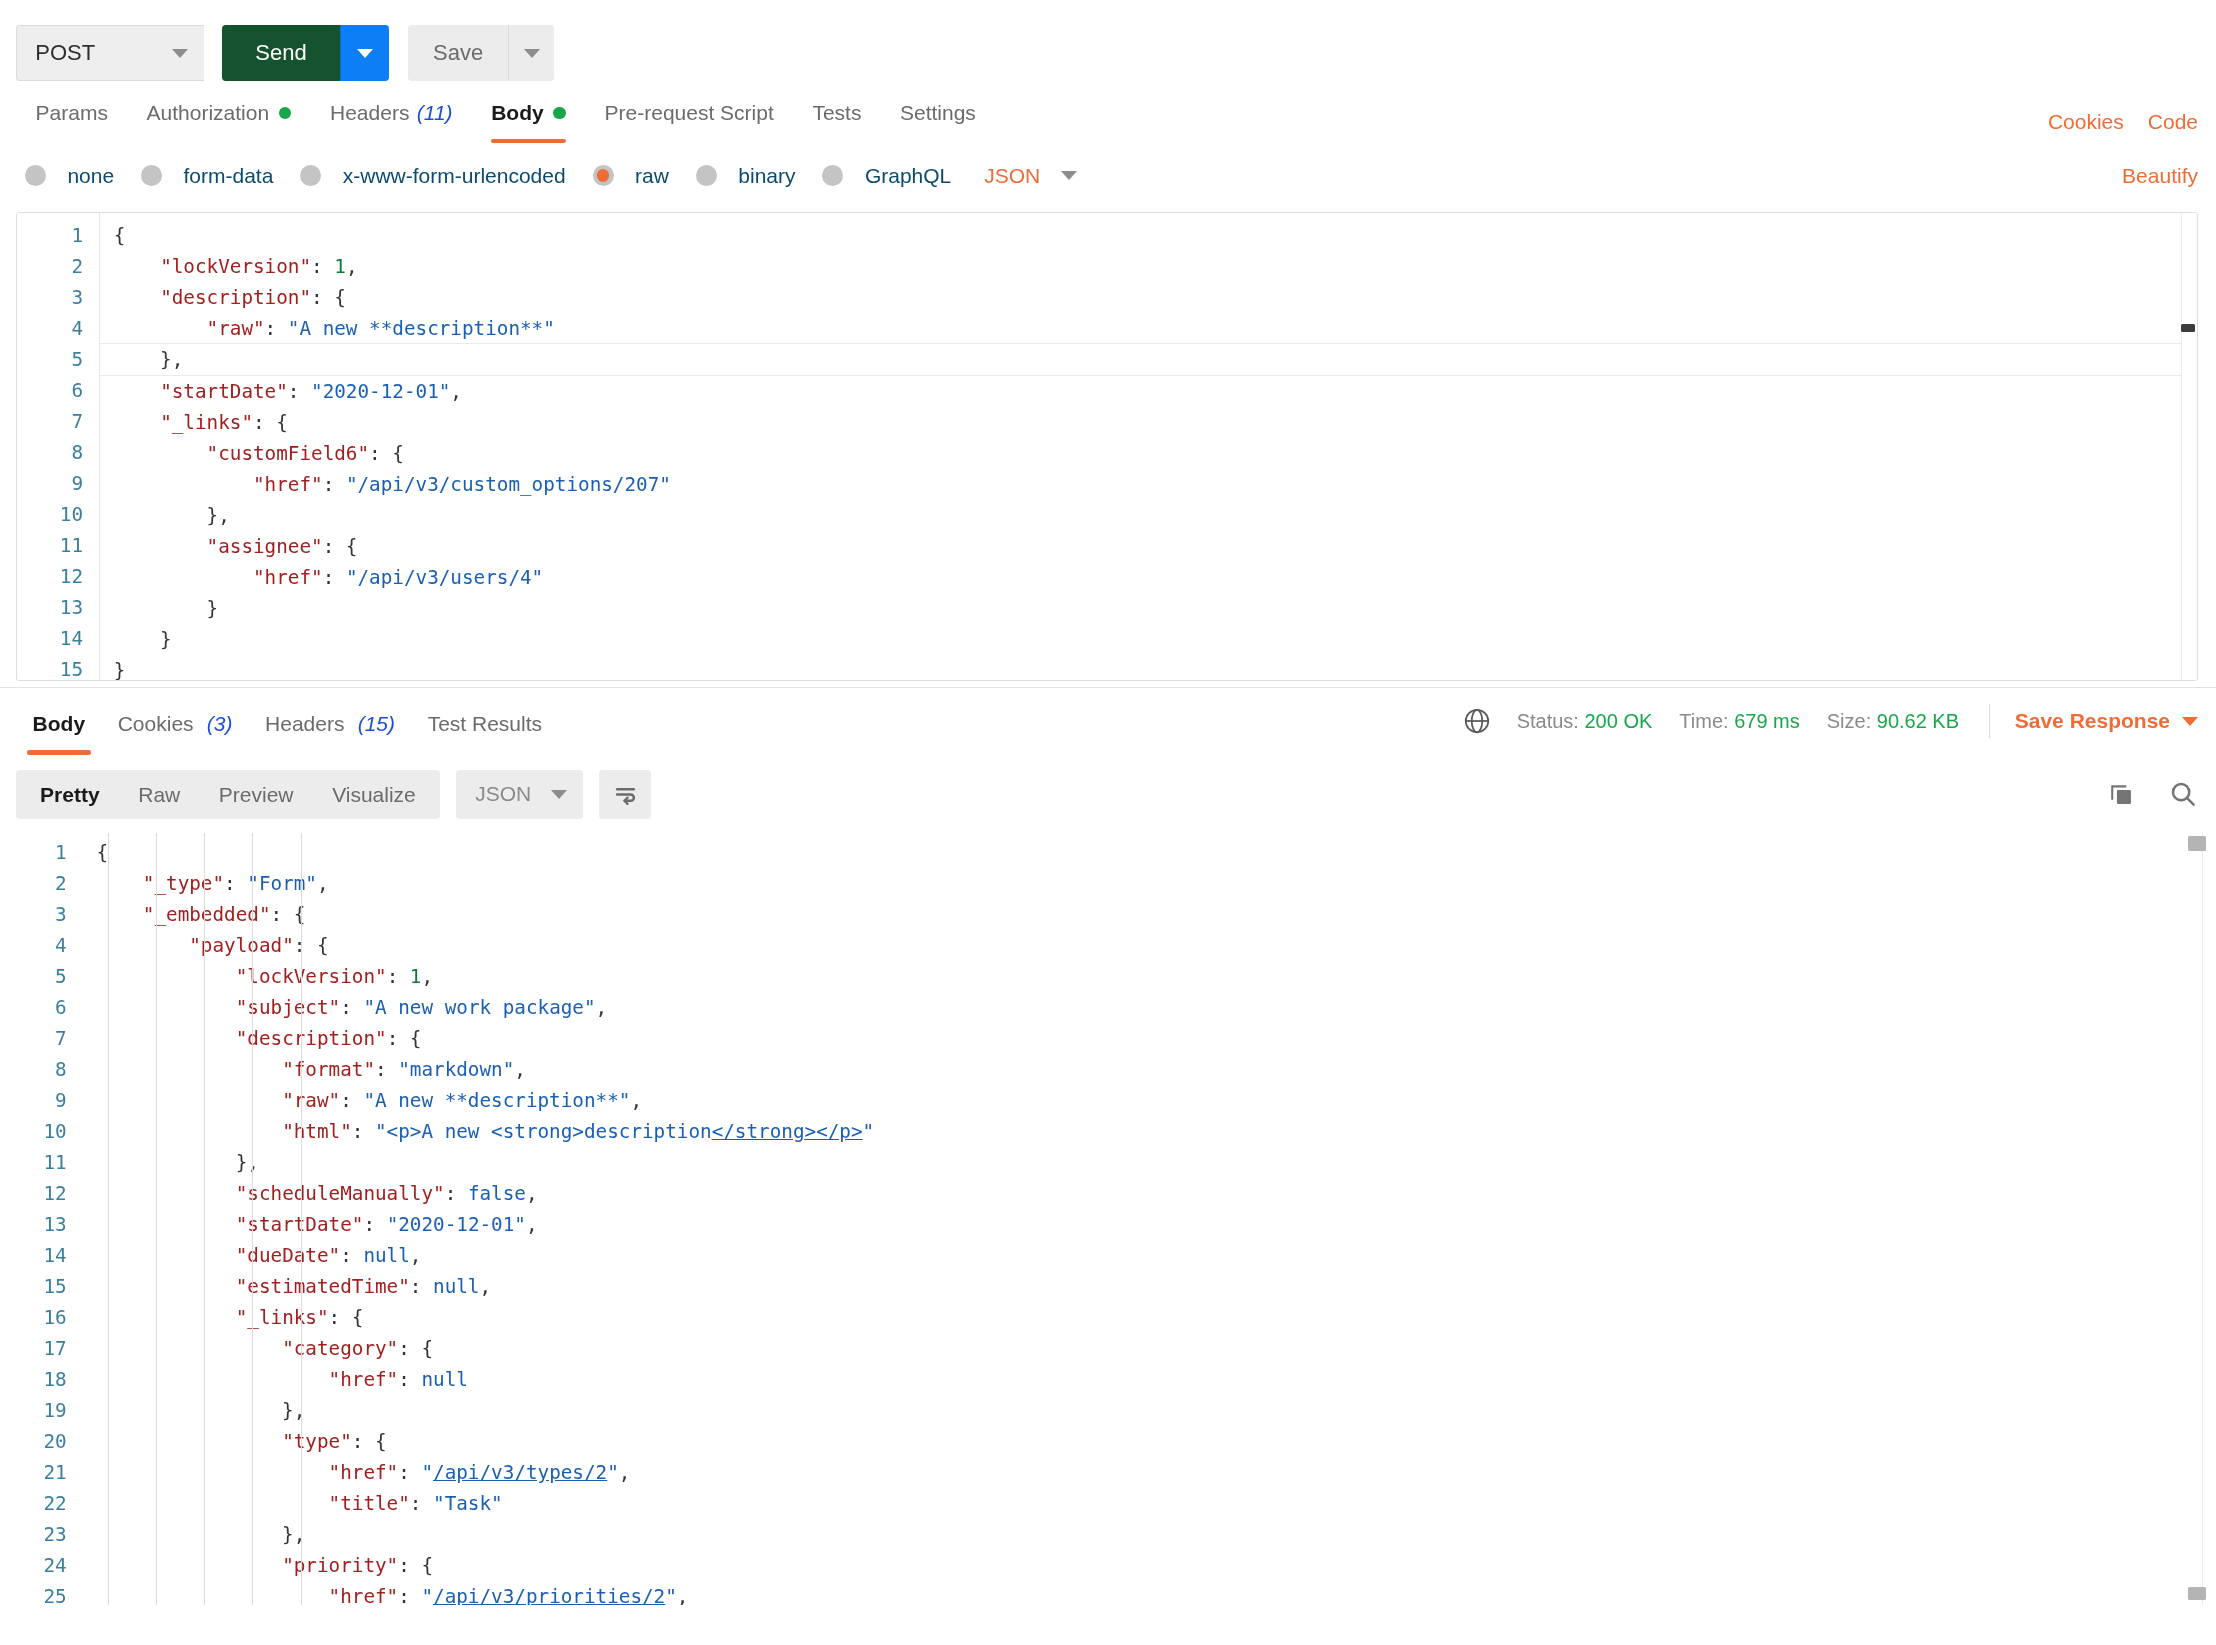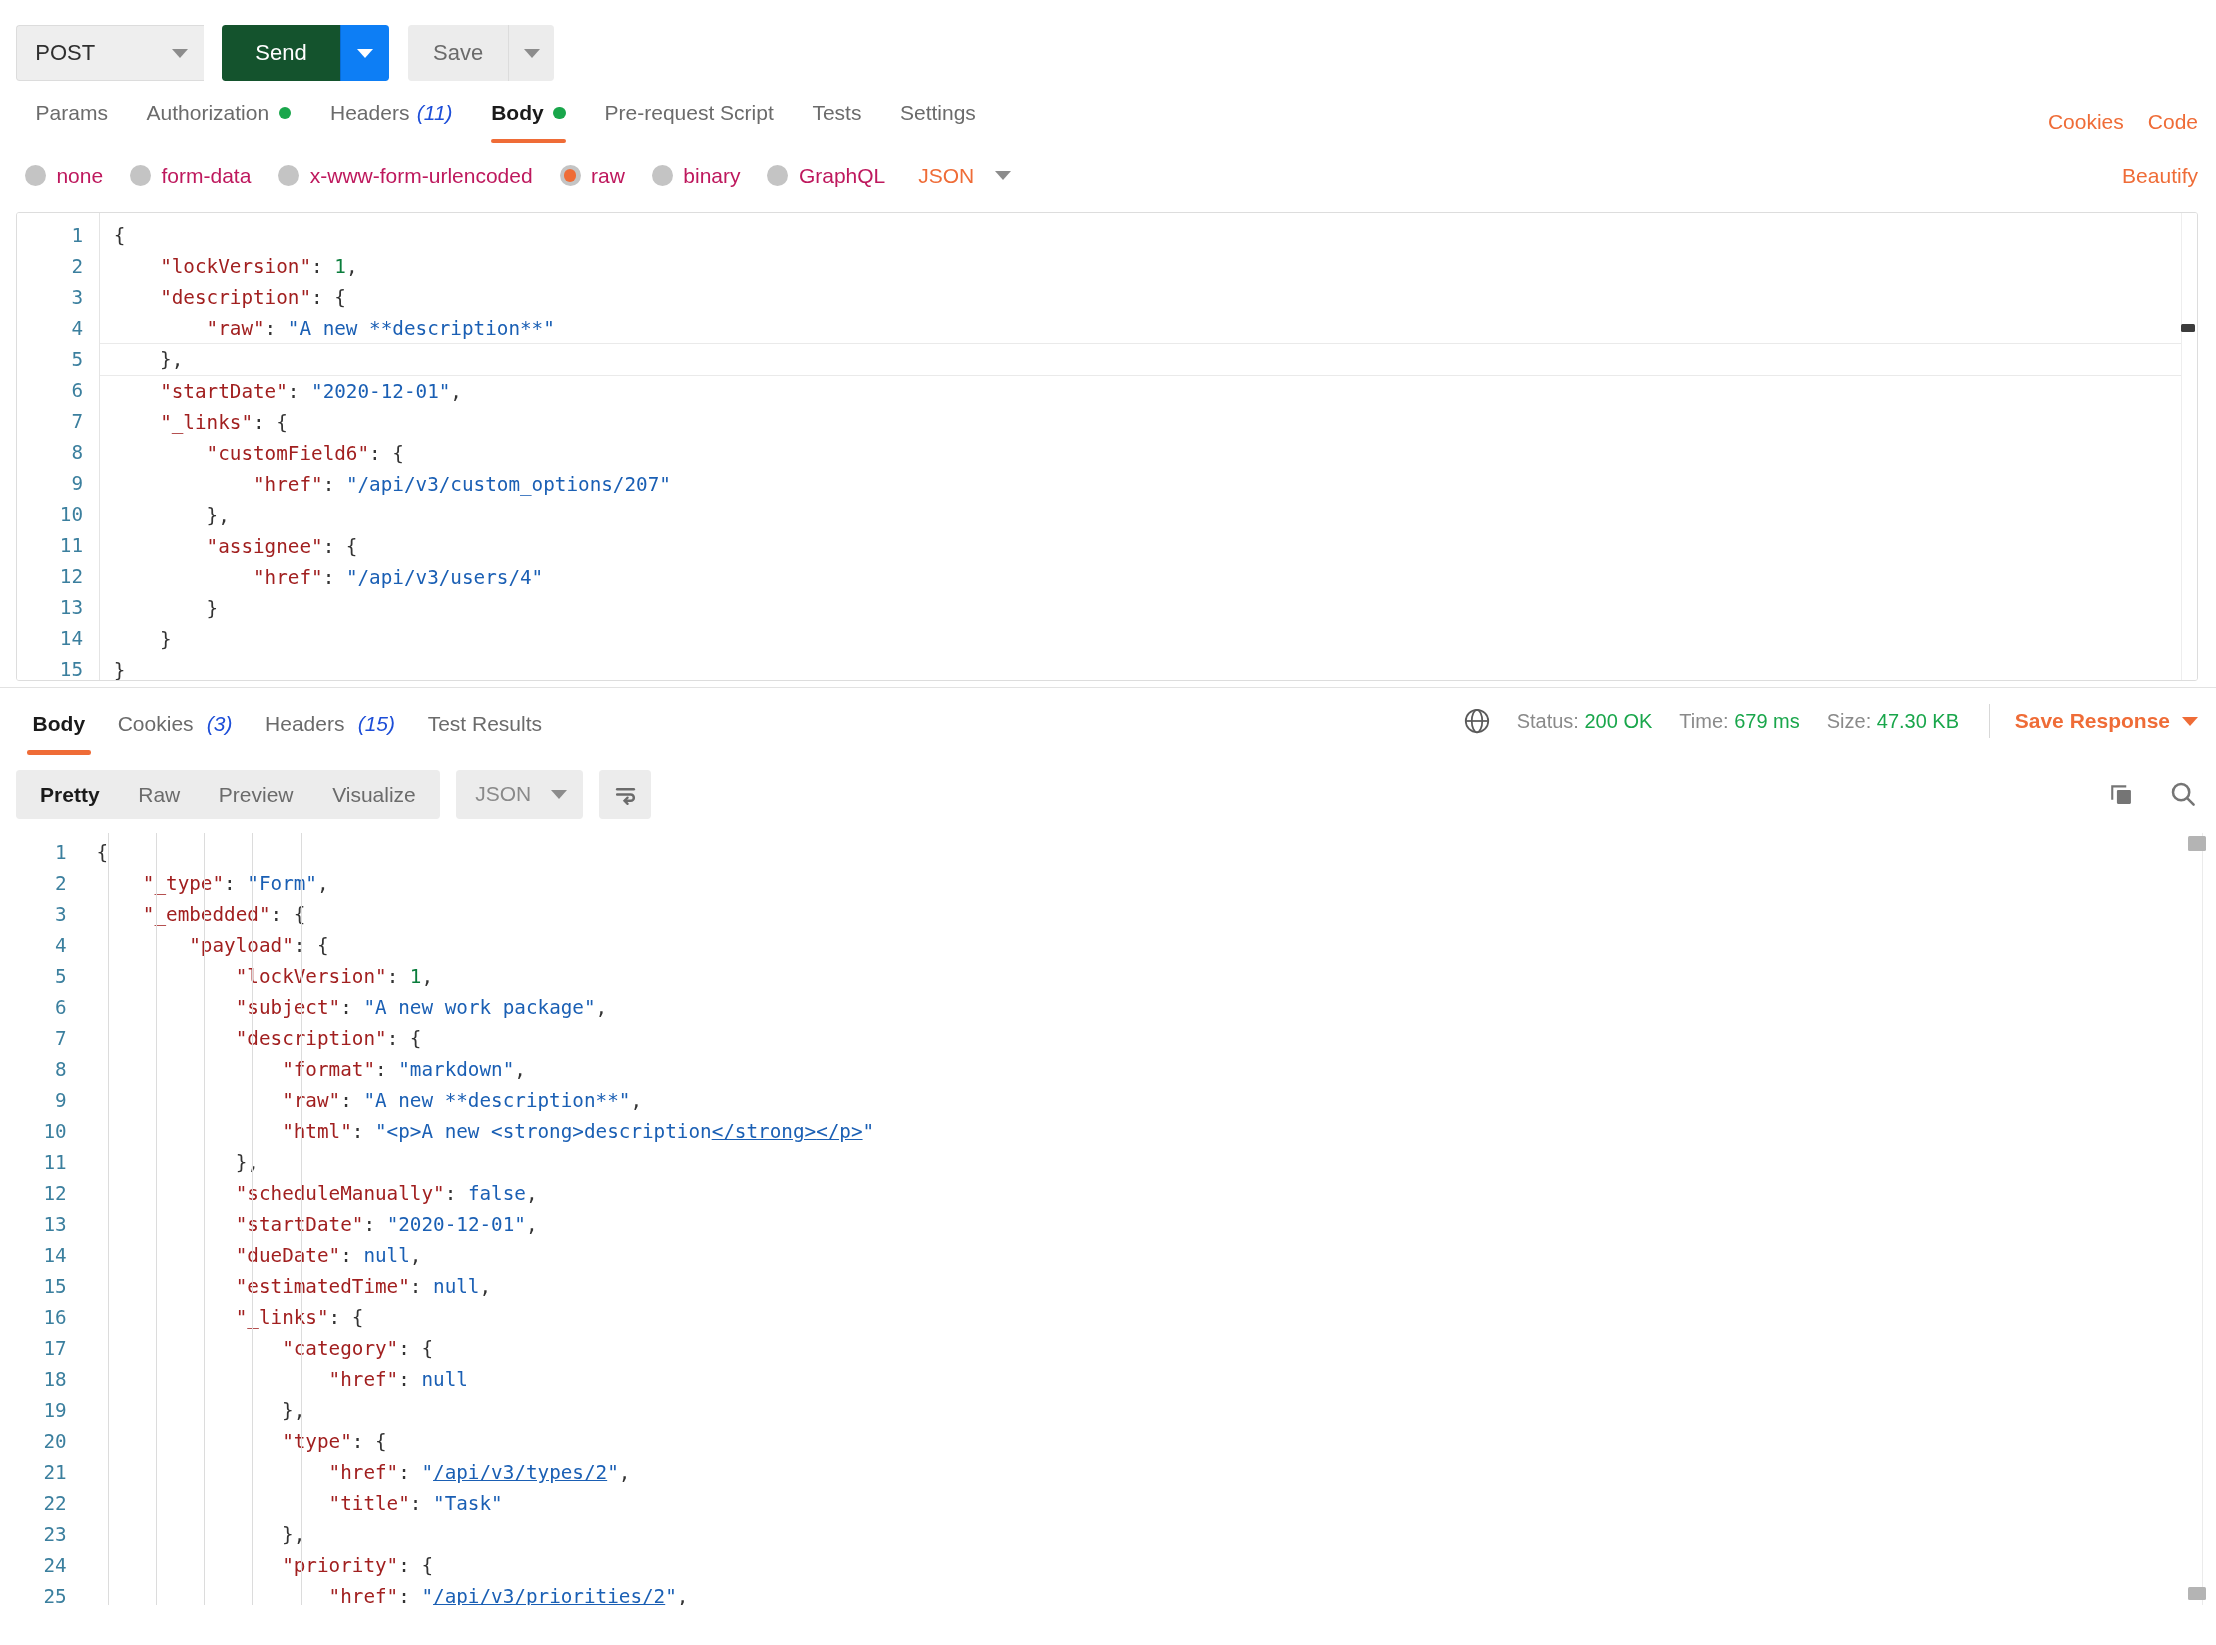--- a/index.html
+++ b/index.html
@@ -172,21 +172,21 @@
     flex: 0 0 auto;
     display: flex; align-items: center; justify-content: center;
   }
   .radio.checked { background: #c4c4c4; }
   .radio.checked::after {
     content: "";
     width: 12.6px; height: 12.6px;
     border-radius: 50%;
     background: #ef6c37;
   }
-  .radio-label { font-size: 21px; color: #be185d; }
+  .radio-label { font-size: 21px; color: #0c4a6e; margin-left: 11px; }
   .json-select {
     display: flex; align-items: center;
     margin-left: 6px; cursor: pointer;
   }
   .json-select-label { font-size: 21px; color: #ef6c37; margin-right: 21px; }
 
   
   .req-editor {
     margin: 7.4px 18px 0 16.3px;
     border: 0.7px solid #dddddd;
@@ -561,21 +561,21 @@
     <span class="stat">
       <span>Status:</span>
       <b>200 OK</b>
     </span>
     <span class="stat">
       <span>Time:</span>
       <b>679 ms</b>
     </span>
     <span class="stat">
       <span>Size:</span>
-      <b>47.30 KB</b>
+      <b>90.62 KB</b>
     </span>
     <span class="vdiv"></span>
     <span class="save-resp">
       <span>Save Response</span>
       <span class="caret"></span>
     </span>
   </div>
 </div>
 
 <div class="resp-toolbar">

